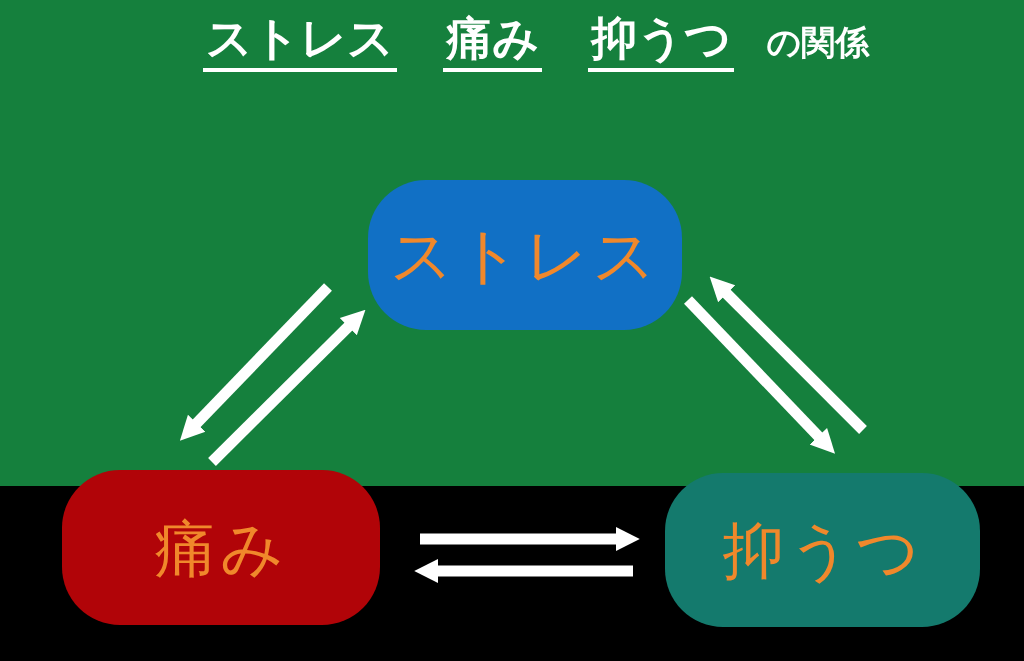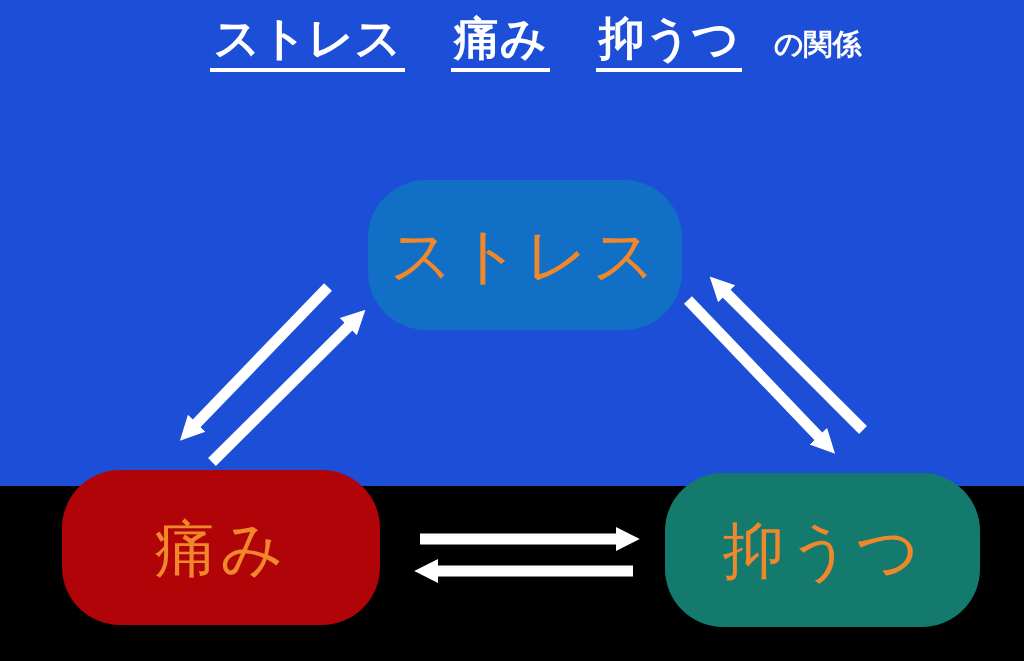--- a/index.html
+++ b/index.html
@@ -7,21 +7,21 @@
     padding: 0;
     background: #000000;
     width: 1024px;
     height: 661px;
     overflow: hidden;
   }
   .stage {
     position: relative;
     width: 1024px;
     height: 486px;
-    background: #1d4ed8;
+    background: #15803d;
     font-family: "Liberation Sans", sans-serif;
   }
   .title {
     position: absolute;
     top: 0;
     left: 0;
     width: 100%;
     padding-top: 12px;
     display: flex;
     justify-content: center;
@@ -32,21 +32,21 @@
     font-weight: bold;
     white-space: nowrap;
   }
   .title .term {
     font-size: 46px;
     line-height: 1.15;
     border-bottom: 4px solid #ffffff;
     padding: 0 3px 3px 3px;
   }
   .title .suffix {
-    font-size: 29px;
+    font-size: 34px;
     margin-left: -14px;
   }
   svg.diagram {
     position: absolute;
     left: 0;
     top: 0;
   }
   svg .node-label {
     font-family: "Liberation Sans", sans-serif;
     font-size: 62px;

